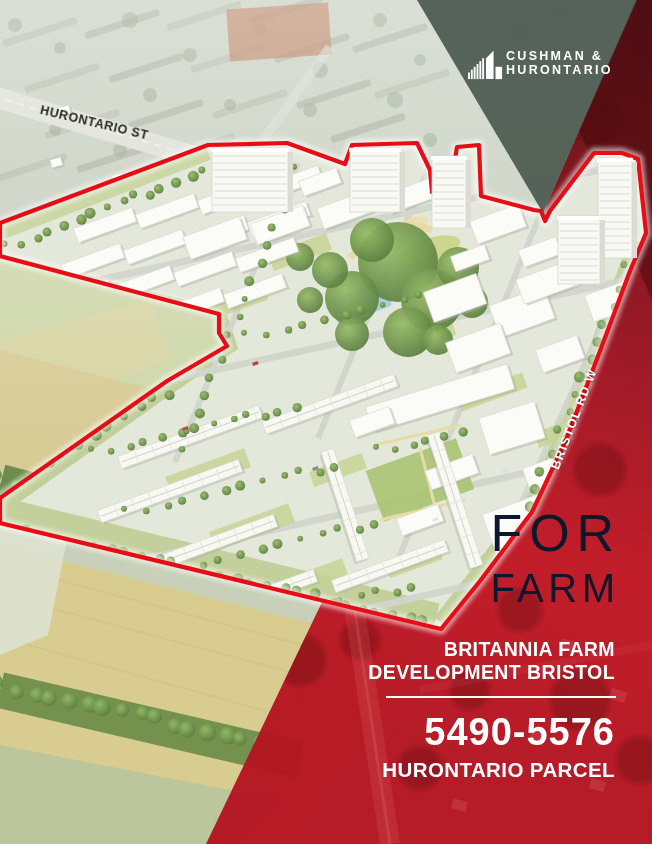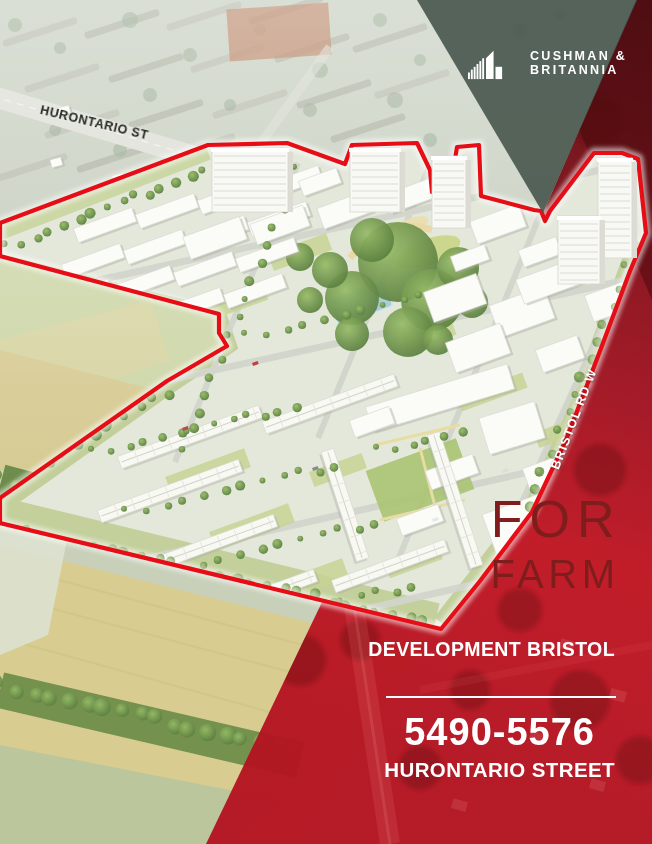--- a/index.html
+++ b/index.html
@@ -2,42 +2,42 @@
 <html><head>
 <meta charset="utf-8">
 <style>
   html,body{margin:0;padding:0;background:#222;}
   .page{
     position:relative;width:652px;height:844px;overflow:hidden;
     font-family:"Liberation Sans",sans-serif;background:#c8d0ba;
   }
   .scene{position:absolute;left:0;top:0;}
   
-  .logo{position:absolute;left:468px;top:46px;display:flex;align-items:center;gap:26px;color:#fff;}
+  .logo{position:absolute;left:468px;top:46px;display:flex;align-items:center;gap:2px;color:#fff;}
   .logo-text{font-weight:bold;font-size:12.5px;letter-spacing:2.3px;line-height:1;}
   .logo-text div{margin:2px 0;}
   
   .street-top{
     position:absolute;left:42px;top:103px;transform:rotate(13.5deg);transform-origin:left top;
     font-size:12.5px;font-weight:bold;letter-spacing:.6px;color:#23261f;white-space:nowrap;
     text-shadow:0 0 3px rgba(255,255,255,.55);
   }
   .street-right{
     position:absolute;left:518px;top:412px;width:112px;text-align:center;
     transform:rotate(-69deg);font-size:12.5px;font-weight:bold;letter-spacing:1.3px;color:#fff;
     text-shadow:0 1px 3px rgba(70,8,8,.7);white-space:nowrap;
   }
   
-  .sale-block{position:absolute;right:37px;top:492px;text-align:center;color:#7f1d1d;}
+  .sale-block{position:absolute;right:37px;top:506px;text-align:left;color:#0f172a;}
   .sale-line1{font-size:52px;line-height:54px;font-weight:300;letter-spacing:7px;margin-right:-7px;}
   .sale-line2{font-size:40px;line-height:42px;font-weight:300;letter-spacing:4.5px;margin-right:-4.5px;margin-top:7px;}
   .title-block{position:absolute;right:37px;top:638px;text-align:right;color:#fff;
     font-size:19.5px;font-weight:bold;letter-spacing:.4px;line-height:22.5px;}
   .divider{position:absolute;left:386px;right:36px;top:696px;height:2px;background:#fff;}
-  .addr-block{position:absolute;right:37px;top:711px;text-align:center;color:#fff;}
+  .addr-block{position:absolute;right:37px;top:711px;text-align:right;color:#fff;}
   .addr-range{font-size:38px;font-weight:bold;letter-spacing:1px;line-height:42px;}
   .addr-street{font-size:20.5px;font-weight:bold;letter-spacing:.4px;margin-top:5px;}
   .addr-city{font-size:19px;letter-spacing:.8px;margin-top:4px;}
 </style>
 </head>
 <body>
 
 <div class="page">
 
 <svg class="scene" id="scene" width="652" height="844" viewBox="0 0 652 844">
@@ -691,36 +691,37 @@
       <rect x="6" y="21" width="2" height="13"></rect>
       <rect x="9" y="18" width="2" height="16"></rect>
       <rect x="12" y="15" width="2" height="19"></rect>
       <rect x="15" y="12" width="2" height="22"></rect>
       <polygon points="19,12 27,4 27,34 19,34"></polygon>
       <rect x="29" y="21" width="7" height="13"></rect>
     </g>
   </svg>
   <div class="logo-text">
     <div>CUSHMAN &amp;</div>
-    <div>BRITANNIA</div>
+    <div>HURONTARIO</div>
   </div>
 </div>
 
 <div class="street-top">HURONTARIO ST</div>
 <div class="street-right">BRISTOL RD W</div>
 
 <div class="sale-block">
   <div class="sale-line1">FOR</div>
   <div class="sale-line2">FARM</div>
 </div>
 
 <div class="title-block">
+  <div>BRITANNIA FARM</div>
   <div>DEVELOPMENT BRISTOL</div>
 </div>
 
 <div class="divider"></div>
 
 <div class="addr-block">
   <div class="addr-range">5490-5576</div>
-  <div class="addr-street">HURONTARIO STREET</div>
+  <div class="addr-street">HURONTARIO PARCEL</div>
 </div>
 
 </div>
 
 </body></html>

